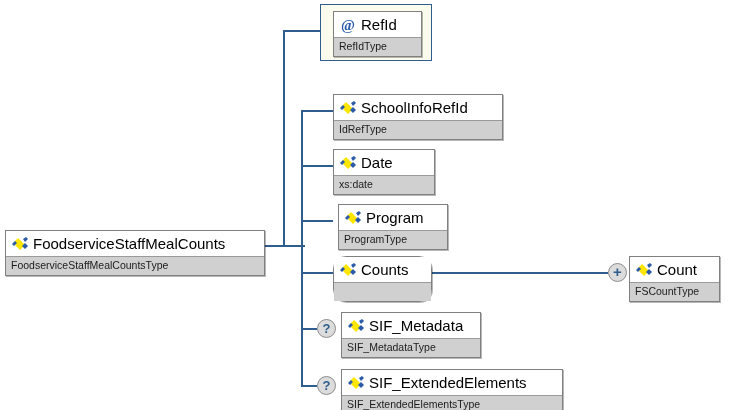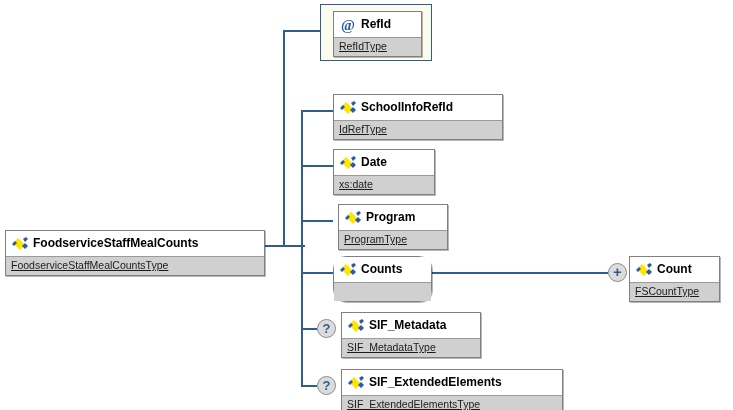--- a/index.html
+++ b/index.html
@@ -45,38 +45,37 @@
   .node .title {
     display: flex;
     align-items: center;
     box-sizing: border-box;
     height: 25px;
     padding: 0 7px 0 6px;
     background: #ffffff;
     white-space: nowrap;
   }
   .node .title .label {
-    font-size: 12px;
-    font-weight: bold;
+    font-size: 15px;
+    font-weight: normal;
     color: #000000;
     letter-spacing: 0px;
     line-height: 15px;
   }
   .node .type {
     box-sizing: border-box;
     height: 17px;
     background: #d0d0d0;
     border-top: 1px solid #9a9a9a;
     padding: 1px 4px 17px 5px;
     font-size: 10.5px;
     color: #1b1b1b;
     line-height: 15px;
     white-space: nowrap;
     overflow: hidden;
-    text-decoration: underline;
   }
 
   
   .ico-el {
     width: 16px;
     height: 14px;
     margin-right: 5px;
     flex: 0 0 16px;
     position: relative;
   }

